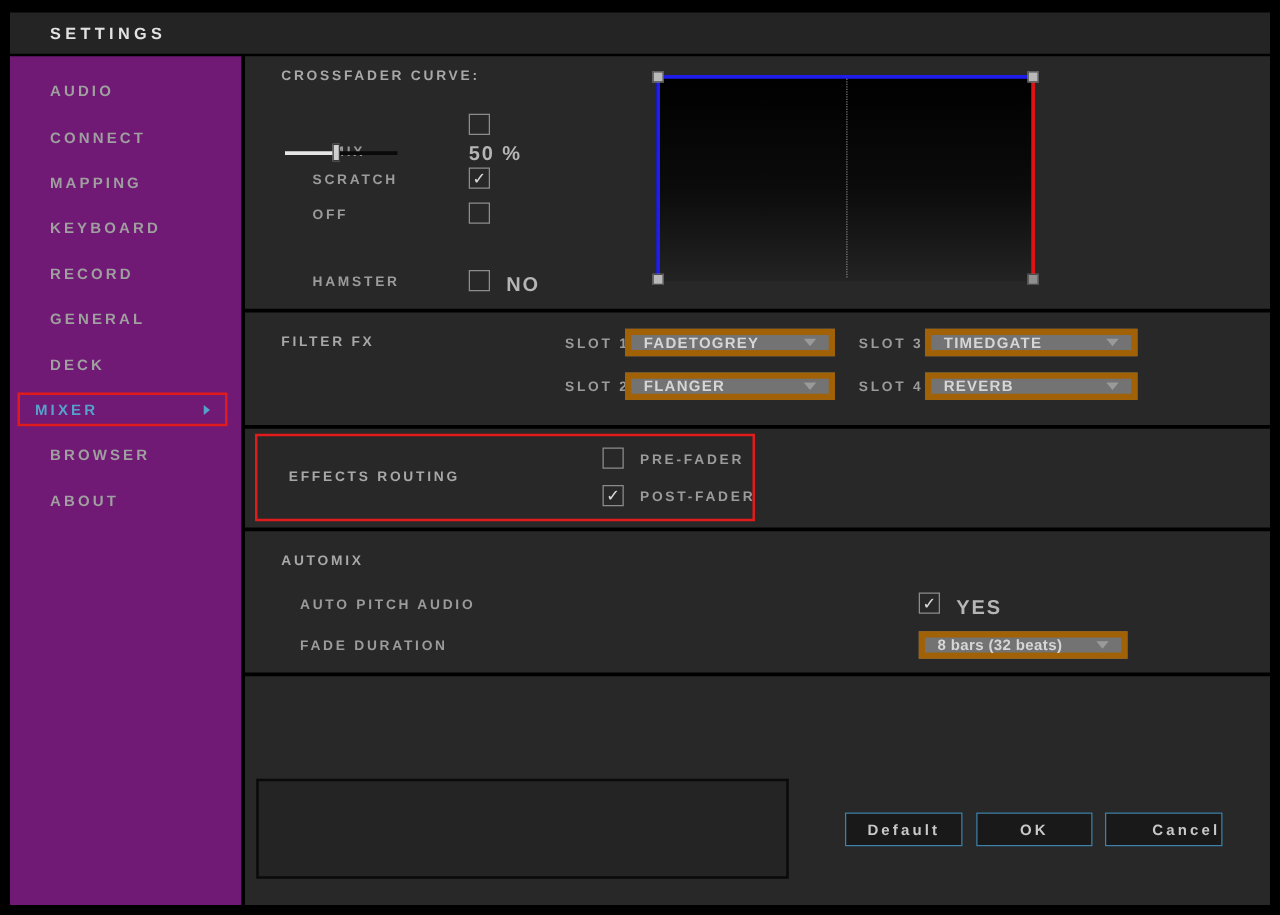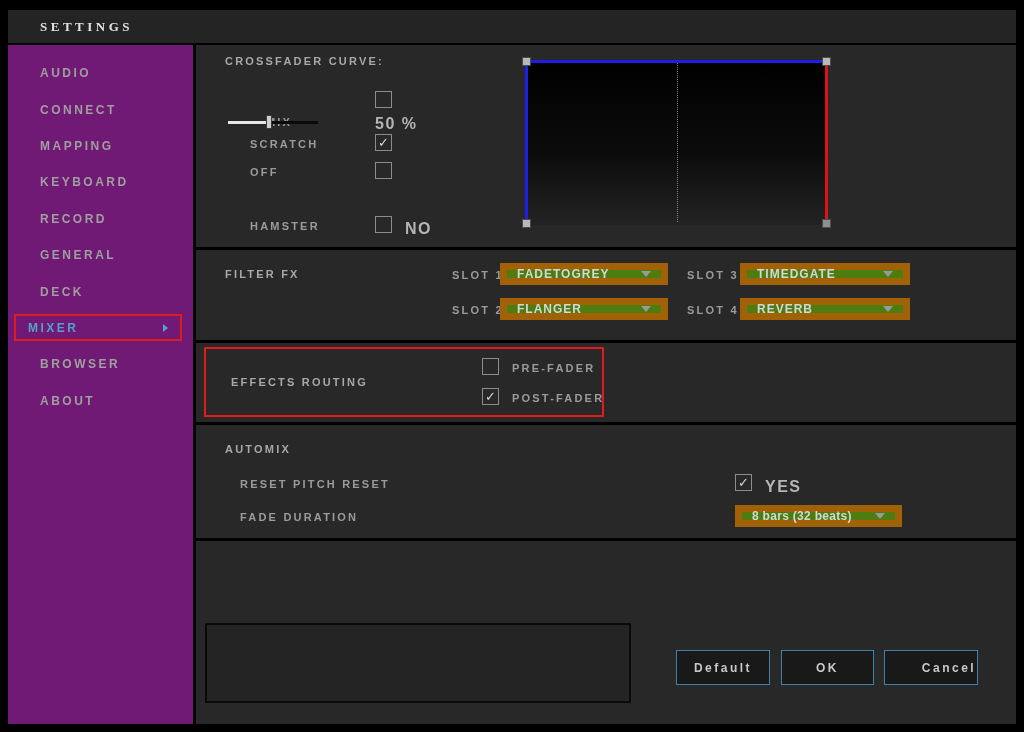--- a/index.html
+++ b/index.html
@@ -4,21 +4,21 @@
 <style>
   * { margin: 0; padding: 0; box-sizing: border-box; }
   html, body { width: 1024px; height: 732px; background: #000; overflow: hidden;
     font-family: "Liberation Sans", sans-serif; }
 
   .window { position: absolute; left: 8px; top: 10px; width: 1008px; height: 714px;
     background: #000; }
 
   
   .titlebar { position: absolute; left: 0; top: 0; width: 100%; height: 33px;
-    background: #242424; display: flex; align-items: center; font-family: Liberation Serif, serif; }
+    background: #242424; display: flex; align-items: center; }
   .titlebar-text { color: #e2e2e2; font-size: 13px; font-weight: bold;
     letter-spacing: 3.5px; padding-left: 32px; }
 
   
   .bodyrow { position: absolute; left: 0; top: 35px; width: 100%; height: 679px;
     display: flex; background: #000; }
   .sidebar { width: 185px; background: #701a75; position: relative; flex: none;
     margin-right: 3px; }
   .content { flex: 1; display: flex; flex-direction: column; background: #000; }
 
@@ -74,36 +74,36 @@
   .graph .centerline { position: absolute; left: 50%; top: 3px; bottom: 3px; width: 0;
     border-left: 1px dotted #9a9a9a; opacity: .8; }
   .graph .handle { position: absolute; width: 9px; height: 9px; background: #b9b9b9;
     border: 1px solid #4d4d4d; cursor: pointer; }
   .graph .h-tl { left: -3px; top: -3px; }
   .graph .h-tr { right: -3px; top: -3px; }
   .graph .h-bl { left: -3px; bottom: -3px; }
   .graph .h-br { right: -3px; bottom: -3px; background: #8f8f8f; }
 
   
-  .dropdown { position: absolute; height: 22px; background: #4d7c0f; border: 7px solid #a16207;
+  .dropdown { position: absolute; height: 22px; background: #737373; border: 5px solid #a16207;
     display: flex; align-items: center; cursor: pointer; }
   .dropdown .dd-text { color: #d6d6d6; font-size: 12px; font-weight: bold;
     letter-spacing: 1px; padding-left: 10px; white-space: nowrap; }
   .dropdown .dd-text.mixedcase { letter-spacing: .3px; font-weight: bold; }
   .dropdown .dd-arrow { position: absolute; right: 10px; top: 50%; transform: translateY(-50%);
     width: 0; height: 0; border-top: 6px solid #9a9a9a; border-left: 5px solid transparent;
     border-right: 5px solid transparent; }
 
   
   .red-annot { position: absolute; border: 2px solid #e11b1b; pointer-events: none; }
 
   
   .desc-box { position: absolute; left: 9px; top: 82px; width: 426px; height: 80px;
     background: #242424; border: 2px solid #0a0a0a; }
-  .btn { position: absolute; top: 109px; height: 35px; background: #191919;
+  .btn { position: absolute; top: 109px; height: 27px; background: #191919;
     border: 1px solid #3f81a8; color: #c8c8c8; font-size: 12px; font-weight: bold;
     letter-spacing: 2.5px; font-family: "Liberation Sans", sans-serif;
     display: flex; align-items: center; justify-content: center; cursor: pointer; }
   .btn-default { left: 480px; width: 94px; }
   .btn-ok      { left: 585px; width: 93px; }
   .btn-cancel  { left: 688px; width: 94px; padding-left: 36px; }
 </style>
 </head>
 <body>
 
@@ -224,21 +224,21 @@
         <span class="checkbox" style="left:286px; top:15px;"></span>
         <span class="fld-label" style="left:316px; top:19px;">PRE-FADER</span>
 
         <span class="checkbox checked" style="left:286px; top:45px;"></span>
         <span class="fld-label" style="left:316px; top:49px;">POST-FADER</span>
       </section>
 
       <section class="sec-automix">
         <span class="sec-label" style="left:29px; top:18px;">AUTOMIX</span>
 
-        <span class="fld-label" style="left:44px; top:53px;">RESET PITCH RESET</span>
+        <span class="fld-label" style="left:44px; top:53px;">AUTO PITCH AUDIO</span>
         <span class="checkbox checked" style="left:539px; top:49px;"></span>
         <span class="val-label" style="left:569px; top:53px;">YES</span>
 
         <span class="fld-label" style="left:44px; top:86px;">FADE DURATION</span>
         <div class="dropdown" style="left:539px; top:80px; width:167px;">
           <span class="dd-text mixedcase">8 bars (32 beats)</span>
           <span class="dd-arrow"></span>
         </div>
       </section>
 

